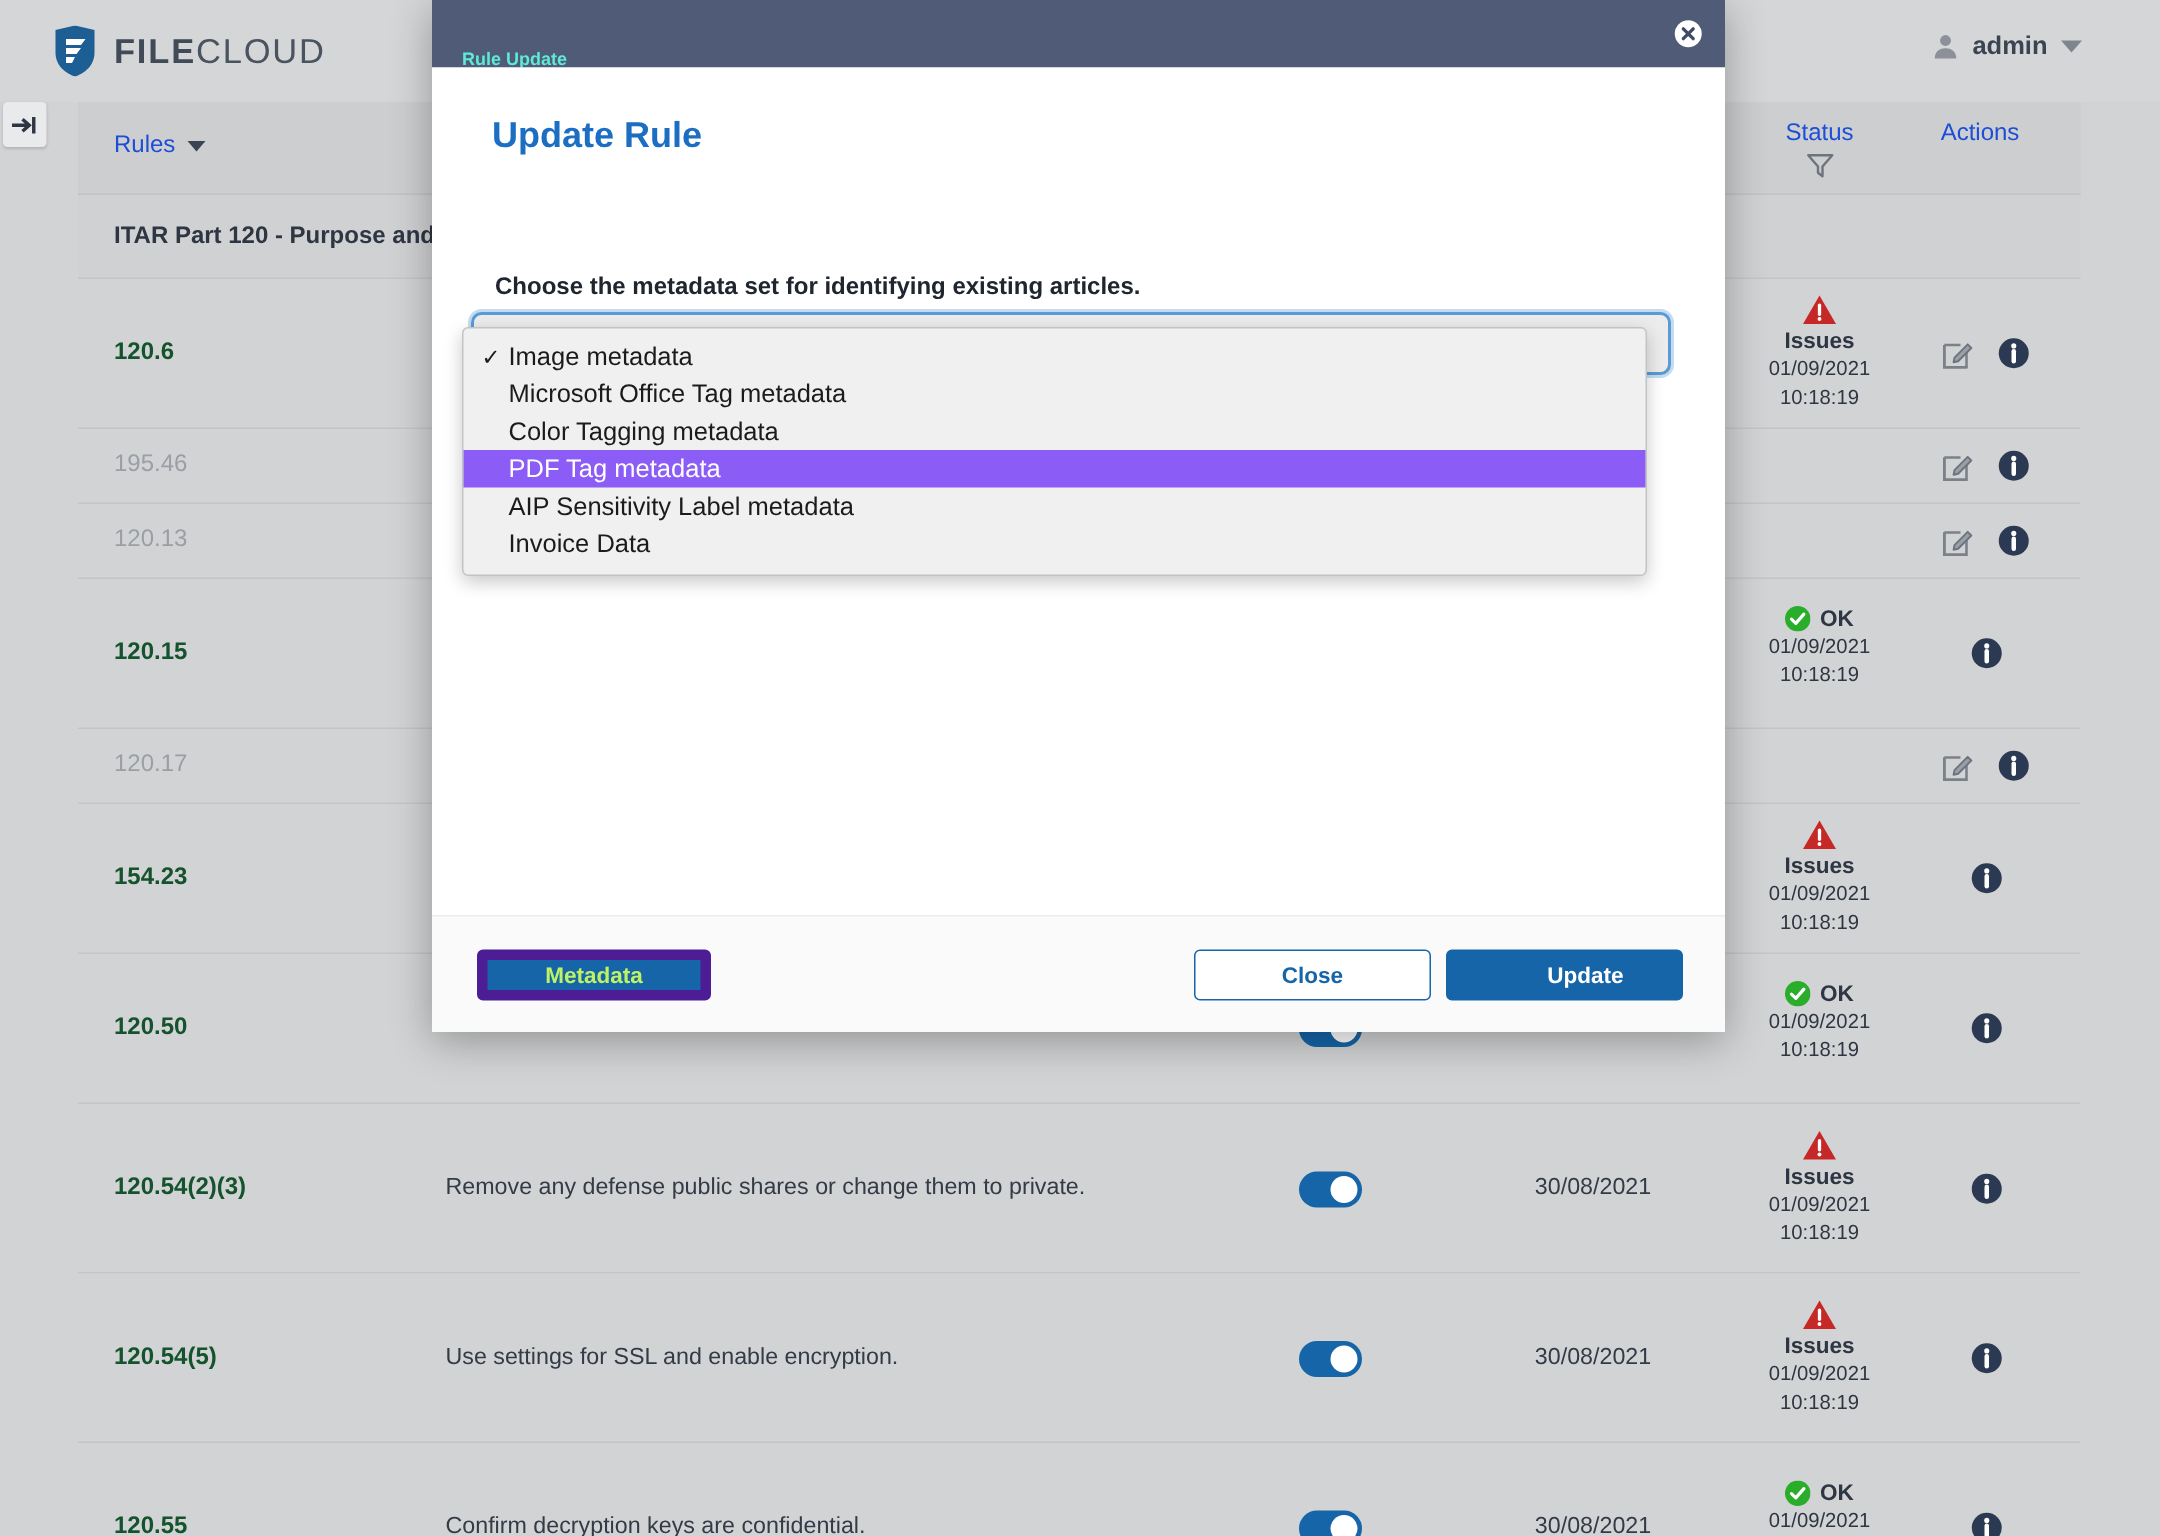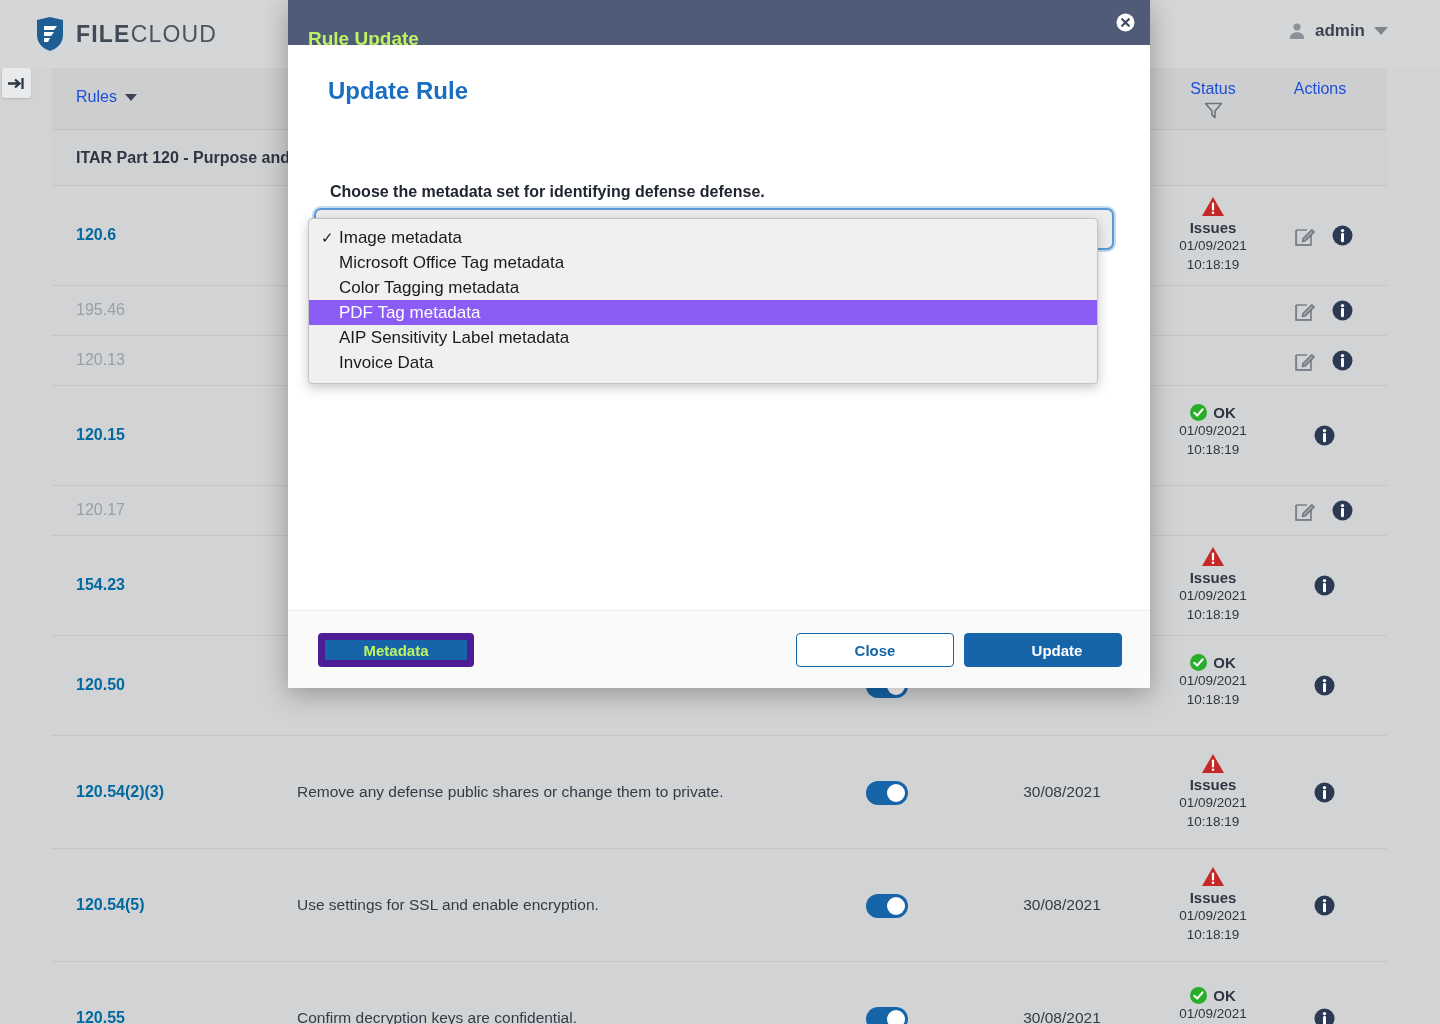--- a/index.html
+++ b/index.html
@@ -62,21 +62,21 @@
     position: relative; border-bottom: 1px solid #c4c5c6;
     background: #d2d3d4;
   }
   .row.group { height: 56px; background: #d0d1d2; }
   .row-group-label {
     position: absolute; left: 24px; top: 19px;
     font-size: 16px; font-weight: 700; color: #2e3643;
     white-space: nowrap;
   }
   .c-rule {
-    position: absolute; left: 24px; font-size: 16px; color: #0369a1; font-weight: 700;
+    position: absolute; left: 24px; font-size: 16px; color: #14532d; font-weight: 700;
   }
   .c-rule.dim { color: #9a9ea5; font-weight: 400; }
   .c-desc { position: absolute; left: 245px; font-size: 15.5px; color: #333b47; }
   .c-date { position: absolute; left: 940px; width: 140px; text-align: center; font-size: 15.5px; color: #333b47; }
 
   .toggle {
     position: absolute; left: 814px; width: 42px; height: 24px;
     border-radius: 12px; background: #1565a8;
   }
   .toggle .knob {
@@ -97,21 +97,21 @@
   .overlay { position: absolute; inset: 0; }
   .modal {
     position: absolute; left: 288px; top: 0; width: 862px; height: 688px;
     background: #ffffff; box-shadow: 0 6px 26px rgba(0,0,0,.30);
   }
   .modal-header {
     height: 45px; background: #4f5b77; position: relative;
     display: flex; align-items: center;
   }
   .modal-header-title {
-    margin-left: 20px; font-size: 19px; font-weight: 700; color: #bef264; margin-top: 32px;
+    margin-left: 20px; font-size: 12px; font-weight: 700; color: #5eead4; margin-top: 32px;
   }
   .modal-close { position: absolute; right: 15px; top: 13px; cursor: pointer; }
 
   .modal-body { position: relative; height: 565px; background: #fff; }
   .modal-title {
     position: absolute; left: 40px; top: 32px;
     font-size: 24px; color: #1b6ec2; font-weight: 700;
   }
   .modal-prompt {
     position: absolute; left: 42px; top: 138px;
@@ -431,21 +431,21 @@
         <div class="modal-close">
           <svg width="19" height="19" viewBox="0 0 19 19">
             <circle cx="9.5" cy="9.5" r="9" fill="#ffffff"></circle>
             <path d="M6.2 6.2 L12.8 12.8 M12.8 6.2 L6.2 12.8" stroke="#3e4a63" stroke-width="2.2" stroke-linecap="round"></path>
           </svg>
         </div>
       </div>
 
       <div class="modal-body">
         <div class="modal-title">Update Rule</div>
-        <div class="modal-prompt">Choose the metadata set for identifying defense defense.</div>
+        <div class="modal-prompt">Choose the metadata set for identifying existing articles.</div>
 
         <div class="select-wrap">
           <div class="select-box">
             <svg class="select-chevron" width="15" height="10" viewBox="0 0 15 10">
               <path d="M1 1.5 L7.5 8 L14 1.5" fill="none" stroke="#2d2d2d" stroke-width="1.8"></path>
             </svg>
           </div>
           <div class="option-list" id="options">
               <div class="option">
                 <span class="tick">✓</span>

